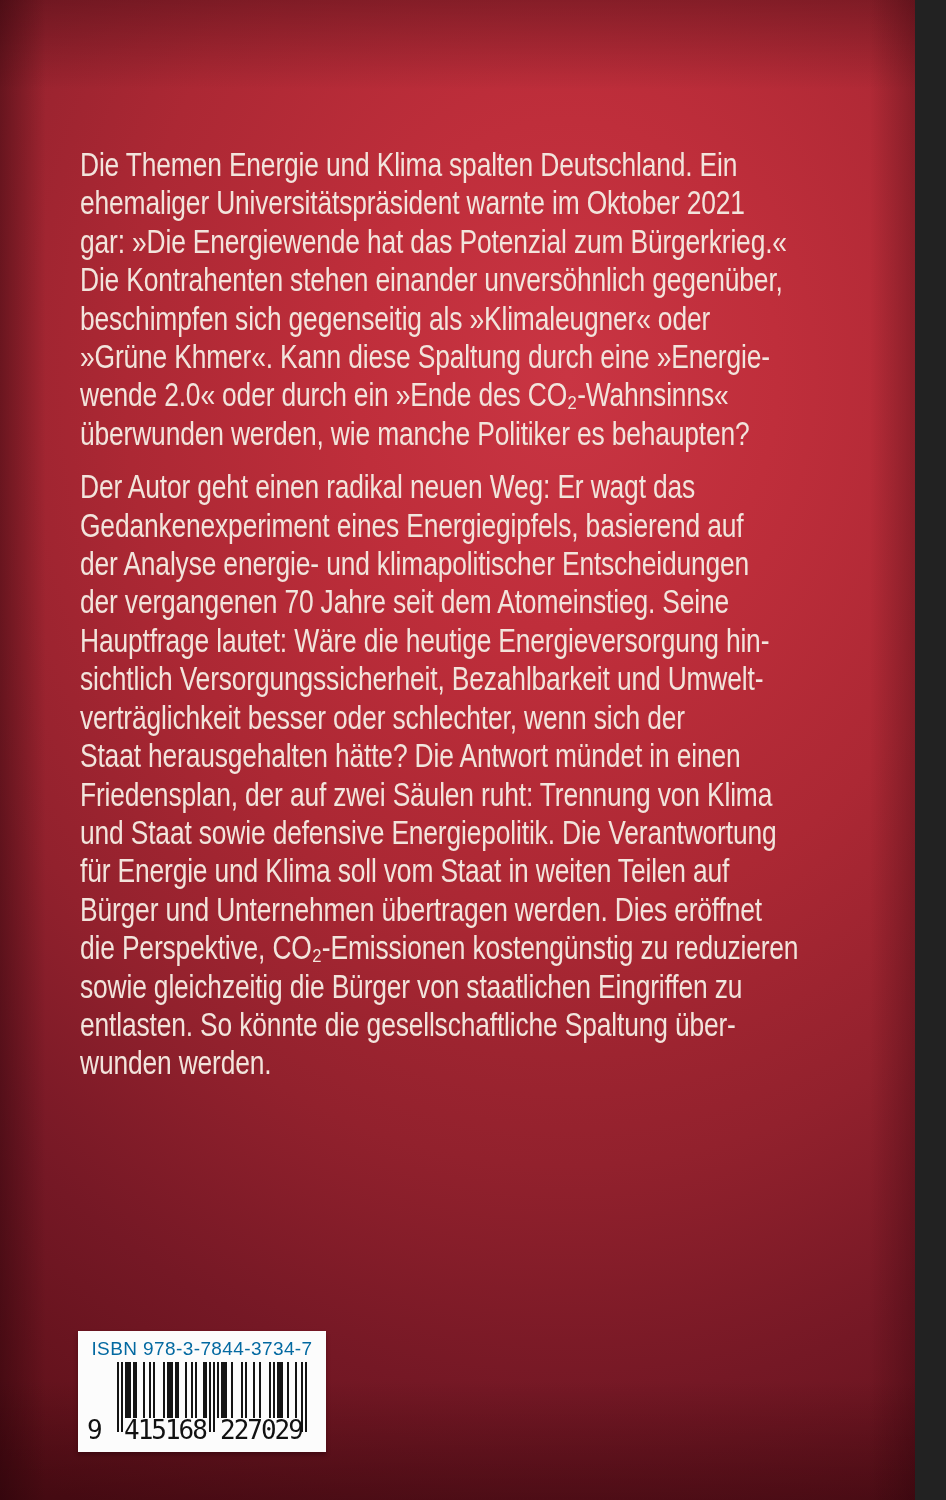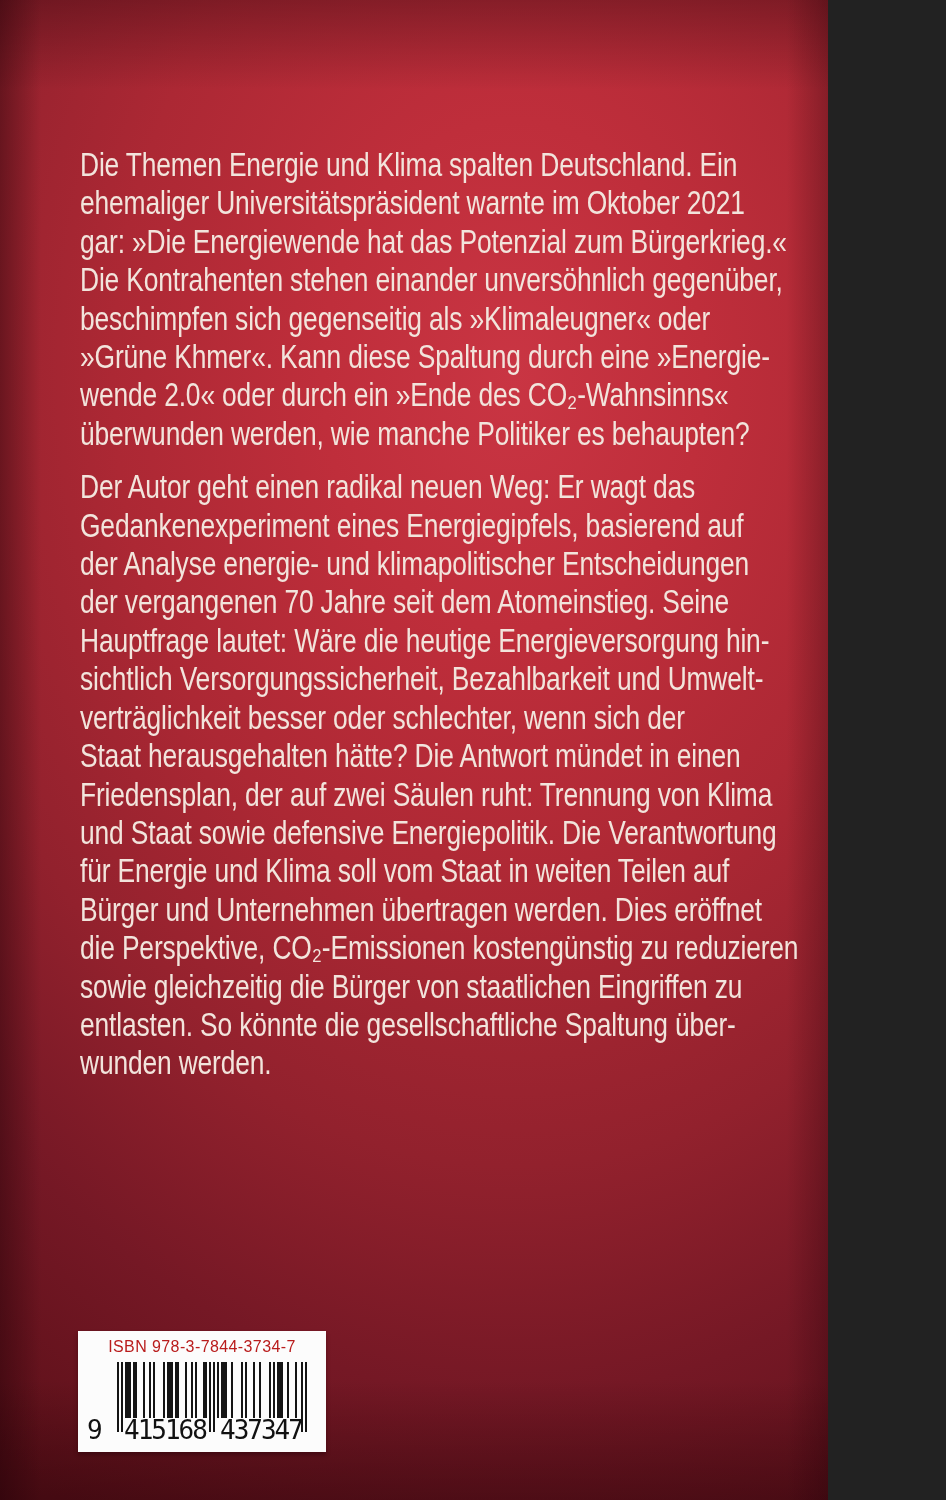--- a/index.html
+++ b/index.html
@@ -1,20 +1,20 @@
 <!DOCTYPE html>
 <html lang="de"><head>
 <meta charset="utf-8">
 <title>Buchrückseite</title>
 <style>
   html, body { margin: 0; padding: 0; background: #222; }
 
   .cover {
     position: relative;
-    width: 828px;
+    width: 915px;
     height: 1500px;
     overflow: hidden;
     font-family: "Liberation Sans", "DejaVu Sans", sans-serif;
     background:
       radial-gradient(115% 85% at 62% 25%,
         #c93543 0%,
         #bf2e3b 20%,
         #ac2834 42%,
         #92212d 62%,
         #751825 80%,
@@ -58,23 +58,23 @@
     height: 121px;
     background: #fcfcfc;
     box-shadow: 0 3px 4px rgba(40, 0, 8, 0.45);
   }
   .isbn-label {
     position: absolute;
     top: 7px;
     left: 0;
     right: 0;
     text-align: center;
-    font-size: 16px;
+    font-size: 19px;
     letter-spacing: 0.4px;
-    color: #b91c1c;
+    color: #0369a1;
   }
   .bars {
     position: absolute;
     left: 39px;
     top: 31px;
     width: 190px;
     height: 70px;
   }
   .bars .bar {
     position: absolute;
@@ -176,16 +176,16 @@
         <div class="bar" style="left: 162px;"></div>
         <div class="bar" style="left: 164px;"></div>
         <div class="bar" style="left: 170px;"></div>
         <div class="bar" style="left: 178px;"></div>
         <div class="bar guard" style="left: 184px;"></div>
         <div class="bar guard" style="left: 188px;"></div>
       </div>
 
     <div class="bc-digit bc-first">9</div>
     <div class="bc-digit bc-left">415168</div>
-    <div class="bc-digit bc-right">437347</div>
+    <div class="bc-digit bc-right">227029</div>
   </div>
 
 </div>
 
 </body></html>

